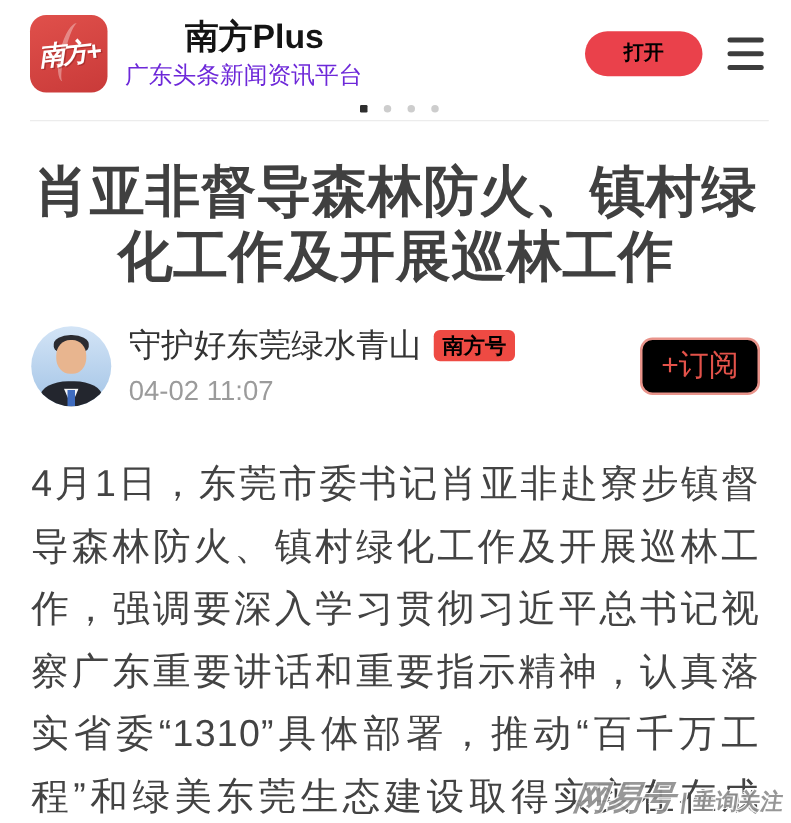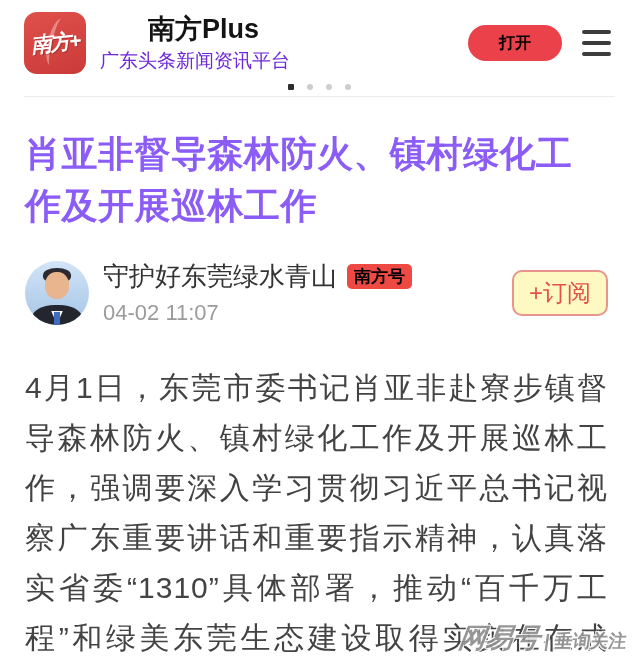--- a/index.html
+++ b/index.html
@@ -61,23 +61,24 @@
   
   .dots-row { display: flex; justify-content: center; align-items: center; gap: 13px; padding: 10px 0 6px 0; }
   .dot { width: 6px; height: 6px; border-radius: 50%; background: #cdcdcd; }
   .dot.active { background: #2e2e2e; border-radius: 1px; }
   .banner-divider { border-bottom: 1px solid #ececec; }
 
   
   .article { padding: 0 25px; position: relative; }
   .article-title {
     margin-top: 31px;
-    font-size: 36px; line-height: 52px;
-    font-weight: bold; color: #8b5cf6;
+    font-size: 44px; line-height: 52px;
+    font-weight: bold; color: #404040;
     letter-spacing: 0.5px;
+    text-align: center;
   }
 
   .author-row { display: flex; align-items: center; margin-top: 27px; }
   .avatar {
     width: 64px; height: 64px; flex: 0 0 64px;
     border-radius: 50%;
     background: linear-gradient(180deg, #d3e4f6 0%, #a3c4e6 100%);
     position: relative; overflow: hidden;
   }
   .avatar .hair { position: absolute; top: 7px; left: 18px; width: 28px; height: 15px; background: #2b2b31; border-radius: 48% 48% 40% 40%; }
@@ -92,21 +93,21 @@
   .author-badge {
     margin-left: 10px;
     background: #ee4a43; color: #000000;
     font-size: 17px; font-weight: bold;
     padding: 4px 7px; border-radius: 5px; line-height: 1;
   }
   .publish-time { font-size: 22px; color: #9b9b9b; margin-top: 6px; }
 
   .subscribe-btn {
     flex: 0 0 auto;
-    background: #fef9c3; color: #e3524a;
+    background: #000000; color: #e3524a;
     border: 2px solid #e9948b; border-radius: 10px;
     font-size: 24px; padding: 9px 15px; line-height: 1;
     cursor: pointer;
     font-family: inherit;
   }
 
   .article-body {
     margin-top: 37px;
     font-size: 30px; line-height: 50px;
     color: #434343;

